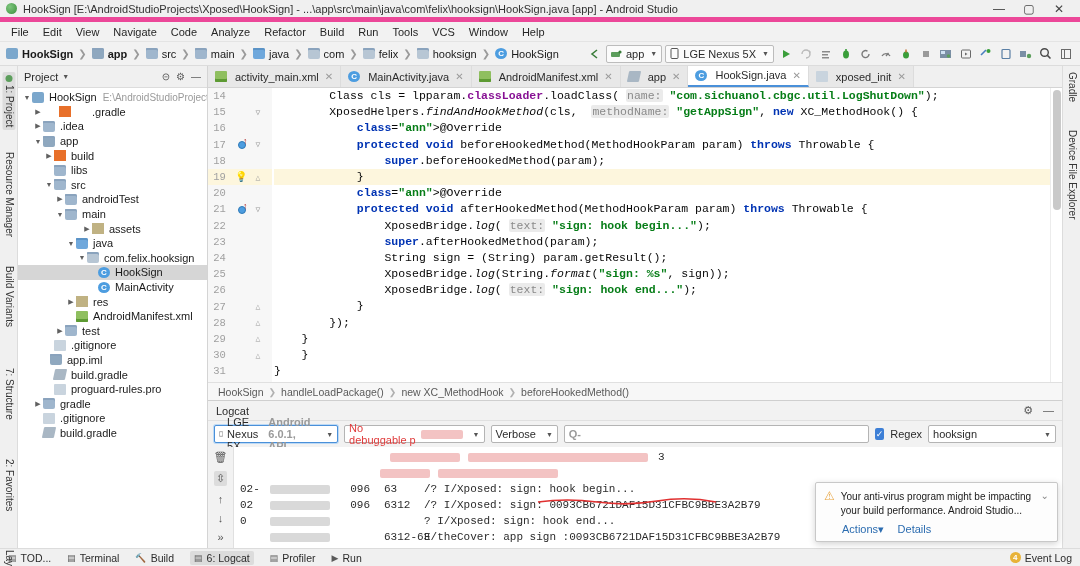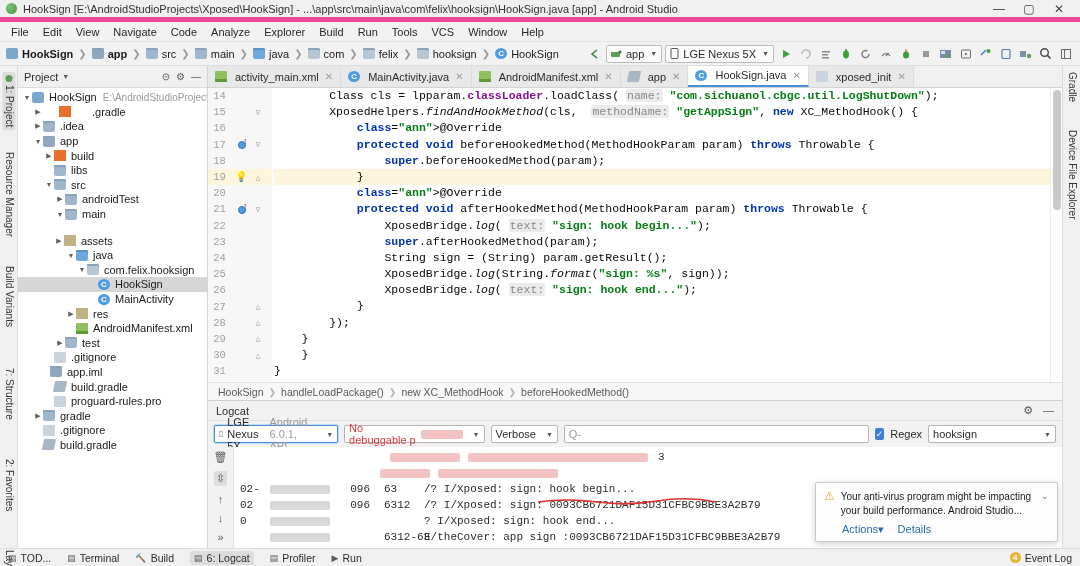--- a/index.html
+++ b/index.html
@@ -174,21 +174,21 @@
   .lc-head .ricons { margin-left: auto; display: flex; gap: 10px; color: #5a5a5a; font-size: 11px; }
   .lc-filters {
     height: 26px; display: flex; align-items: center; gap: 6px; padding: 0 6px; flex: none;
   }
   .lc-combo {
     height: 18px; border: 1px solid #b4b4b4; background: #fff; border-radius: 2px;
     display: flex; align-items: center; padding: 0 4px; font-size: 11px; gap: 4px;
   }
   .lc-combo.focus { border-color: #4a90d9; box-shadow: 0 0 0 1px #bcd9f5; }
   .lc-combo .caret { margin-left: auto; font-size: 7px; color: #555; padding-left: 6px; }
-  .muted { color: #9a9a9a; }
+  .muted { color: #9a9a9a; font-weight: bold; }
   .redtxt { color: #e03b3b; }
   .redact { display: inline-block; background: #f3c3c3; border-radius: 2px; height: 9px;
             filter: blur(0.6px); vertical-align: middle; }
   .graytxt { display: inline-block; background: #d9d9d9; border-radius: 2px; height: 9px;
              filter: blur(0.6px); vertical-align: middle; }
   .chk {
     width: 12px; height: 12px; border-radius: 2px; background: #3d7fd6;
     display: flex; align-items: center; justify-content: center; color: #fff; font-size: 9px;
   }
   .lc-body { flex: 1; display: flex; min-height: 0; background: #fff; position: relative; }
@@ -246,21 +246,21 @@
     </div>
   </div>
 
   <div class="menubar" id="menubar">
       <div class="menu-item">File</div>
       <div class="menu-item">Edit</div>
       <div class="menu-item">View</div>
       <div class="menu-item">Navigate</div>
       <div class="menu-item">Code</div>
       <div class="menu-item">Analyze</div>
-      <div class="menu-item">Explorer</div>
+      <div class="menu-item">Refactor</div>
       <div class="menu-item">Build</div>
       <div class="menu-item">Run</div>
       <div class="menu-item">Tools</div>
       <div class="menu-item">VCS</div>
       <div class="menu-item">Window</div>
       <div class="menu-item">Help</div>
     </div>
 
   <div class="navbar">
     <div class="crumb" id="navcrumb">
@@ -495,21 +495,21 @@
           <div class="trow" style="padding-left: 37px;">
             <span class="tw">▶</span>
             <span class="fi folder"></span>
             <span class="tlabel">androidTest</span>
           </div>
           <div class="trow" style="padding-left: 37px;">
             <span class="tw">▼</span>
             <span class="fi folder"></span>
             <span class="tlabel">main</span>
           </div>
-          <div class="trow" style="padding-left: 36px; margin-top: 12px;">
+          <div class="trow" style="padding-left: 64px;">
             <span class="tw">▶</span>
             <span class="fi res"></span>
             <span class="tlabel">assets</span>
           </div>
           <div class="trow" style="padding-left: 48px;">
             <span class="tw">▼</span>
             <span class="fi folder java"></span>
             <span class="tlabel">java</span>
           </div>
           <div class="trow" style="padding-left: 59px;">

